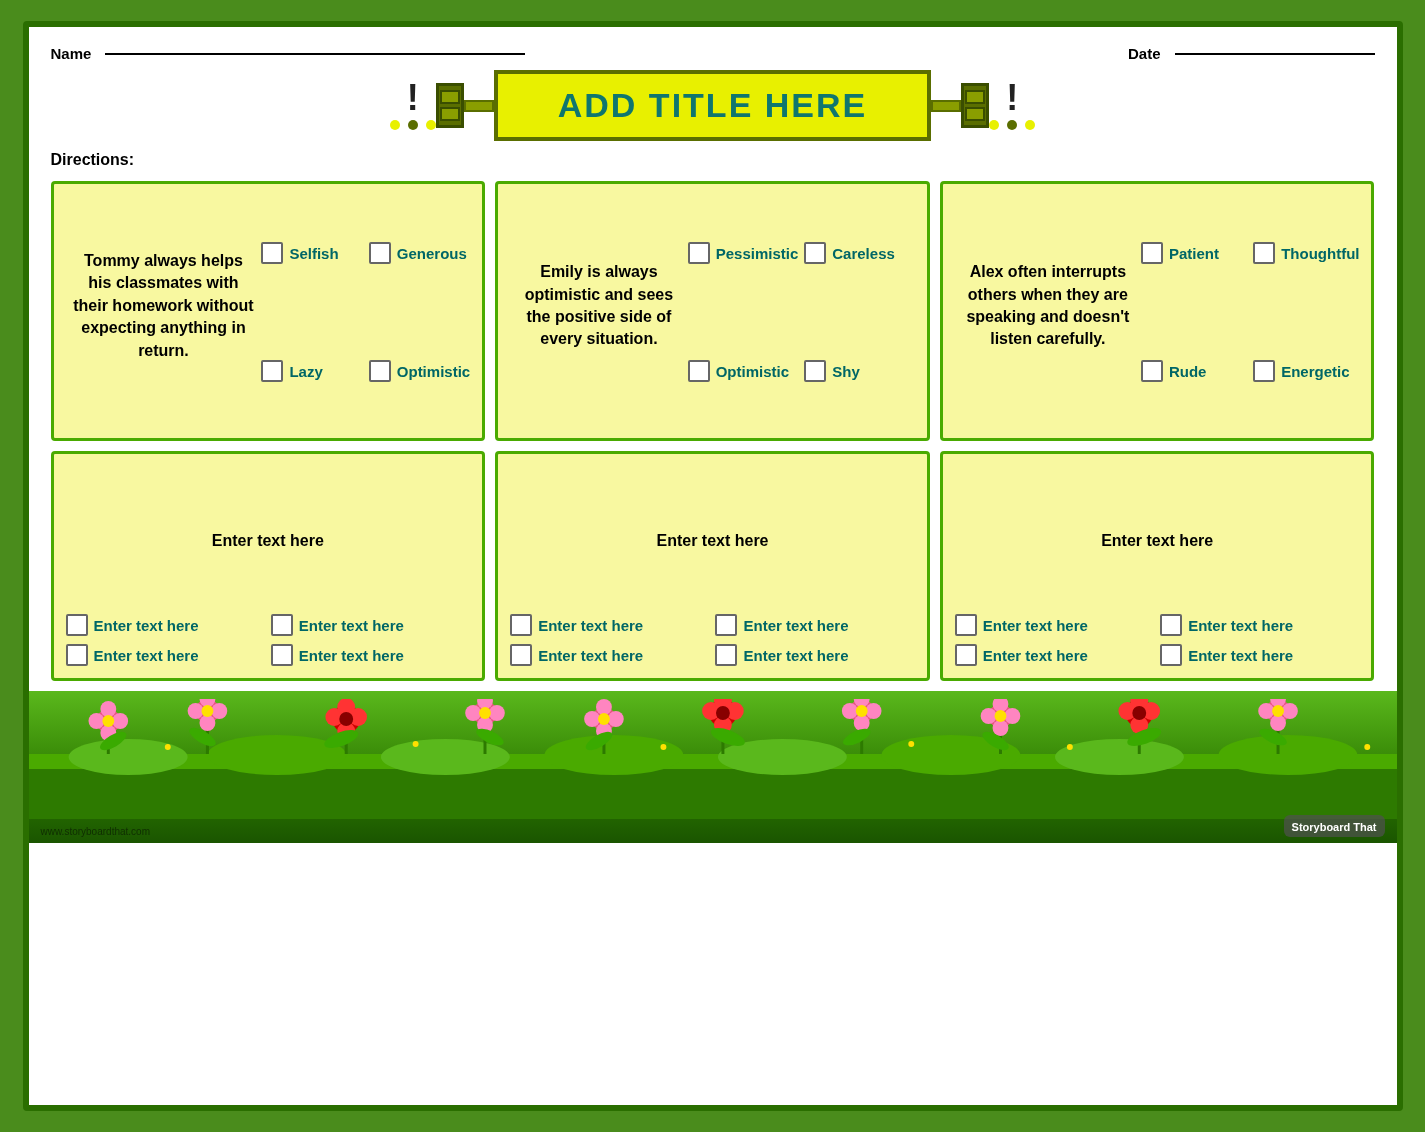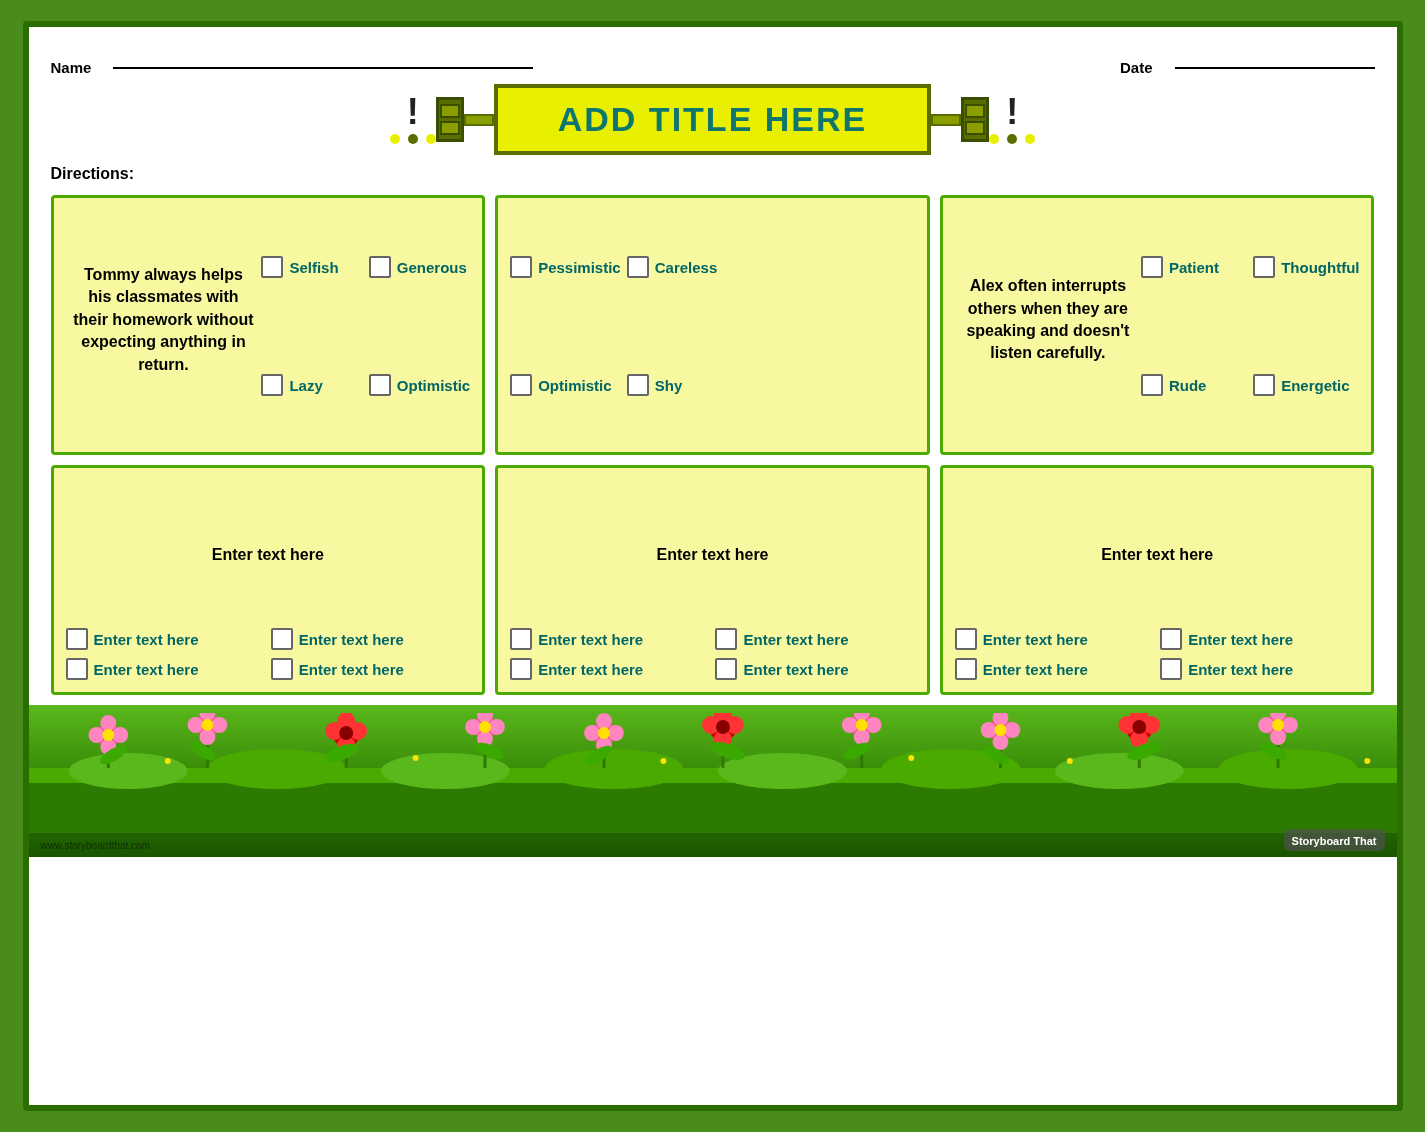--- a/index.html
+++ b/index.html
@@ -26,22 +26,21 @@
       display: flex;
       align-items: flex-start;
       justify-content: space-between;
       margin-bottom: 8px;
     }
     .name-field, .date-field {
       font-weight: bold;
       font-size: 15px;
       display: flex;
       align-items: center;
-      gap: 16px;
-      margin-top: 14px;
+      gap: 8px;
     }
     .name-field span, .date-field span { font-weight: bold; }
     .name-line {
       display: inline-block;
       width: 420px;
       border-bottom: 2px solid black;
       margin-left: 6px;
     }
     .date-line {
       display: inline-block;
@@ -257,20 +256,21 @@
           <span class="option-label">Lazy</span>
         </div>
         <div class="option">
           <div class="checkbox"></div>
           <span class="option-label">Optimistic</span>
         </div>
       </div>
     </div>
 
     <div class="card">
+      <div class="card-story">Emily is always optimistic and sees the positive side of every situation.</div>
       <div class="card-options">
         <div class="option">
           <div class="checkbox"></div>
           <span class="option-label">Pessimistic</span>
         </div>
         <div class="option">
           <div class="checkbox"></div>
           <span class="option-label">Careless</span>
         </div>
         <div class="option">

